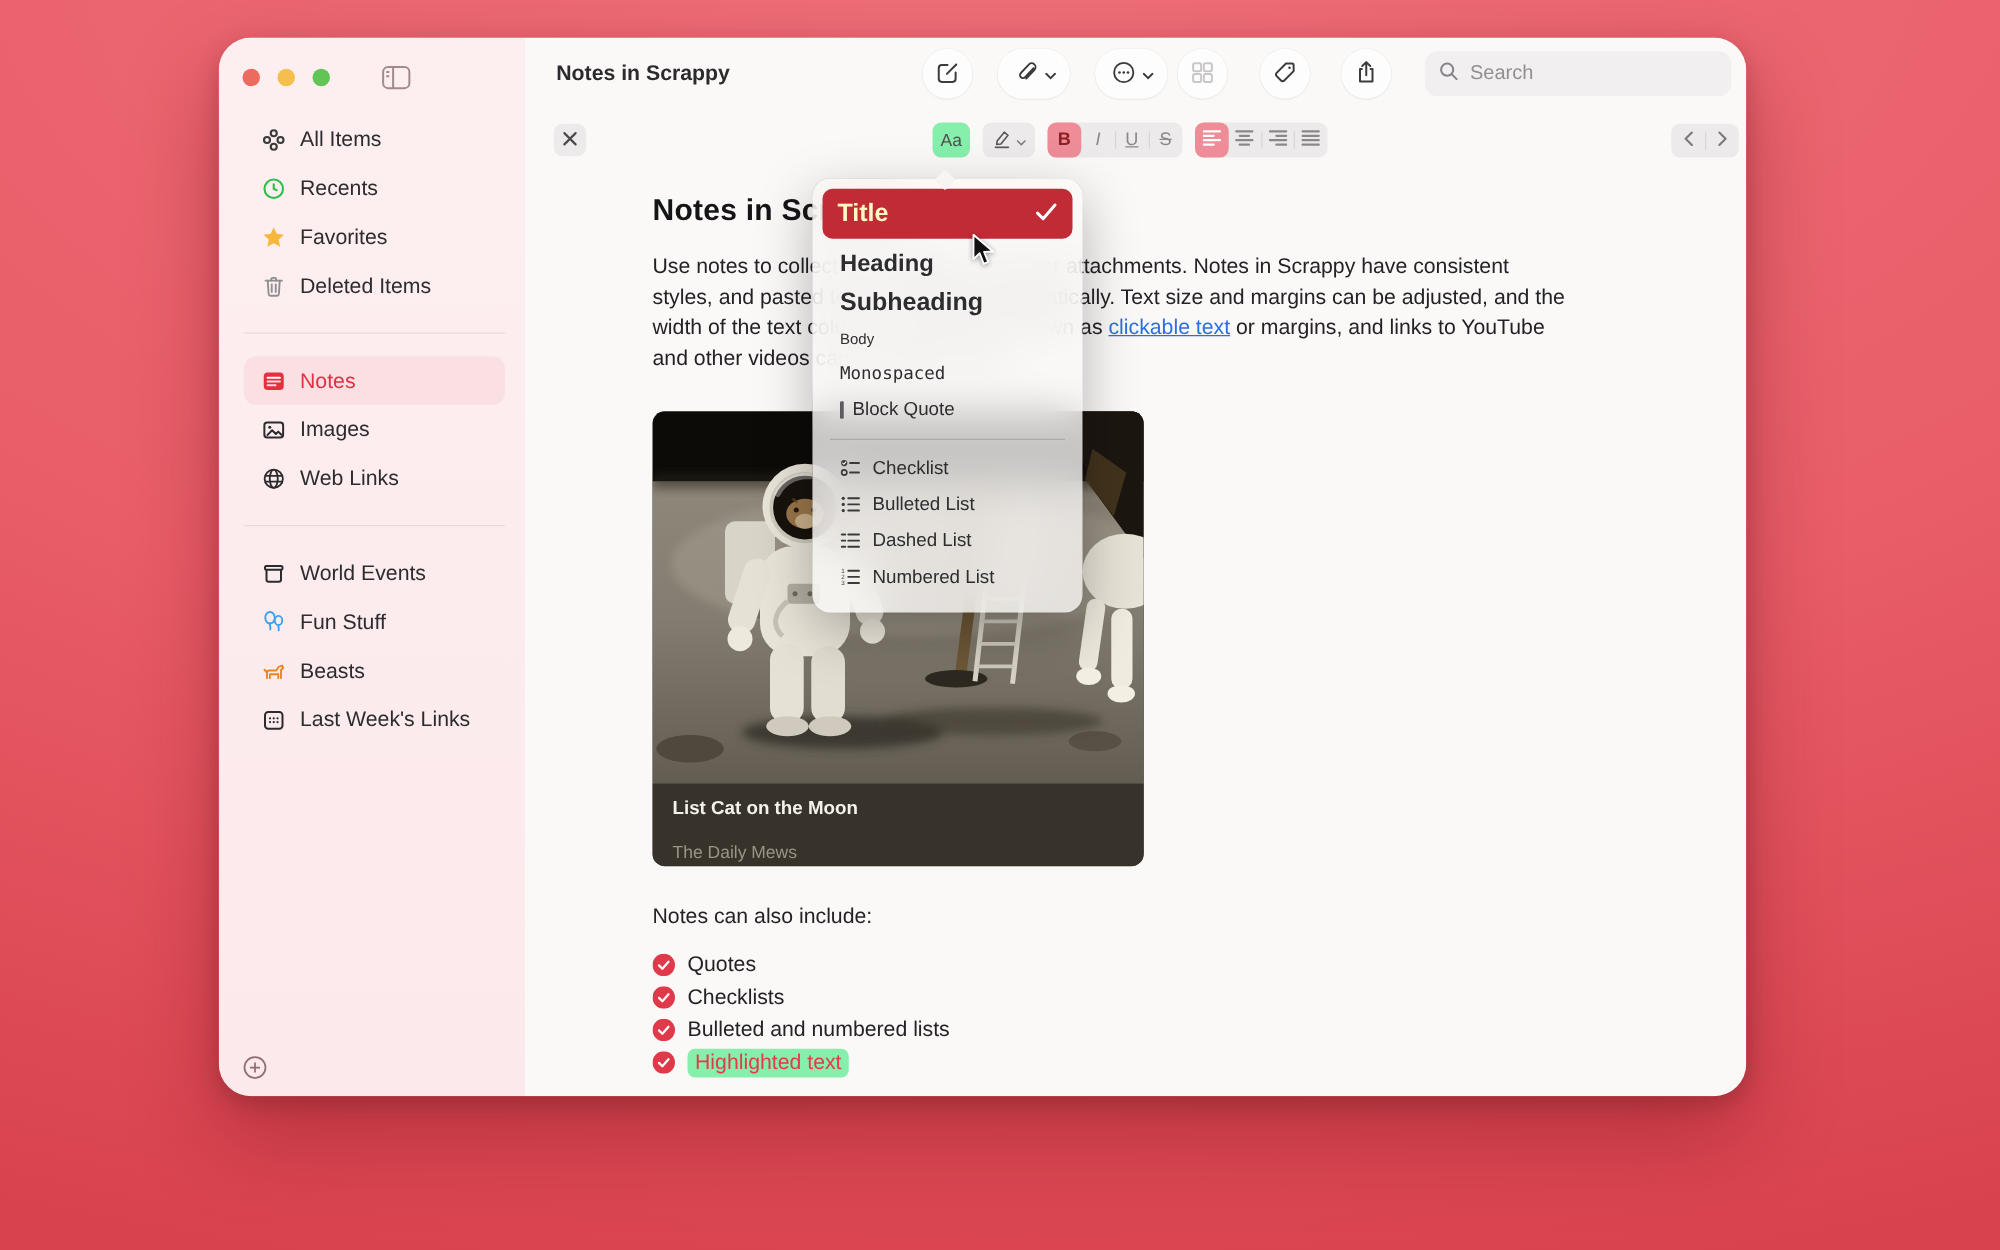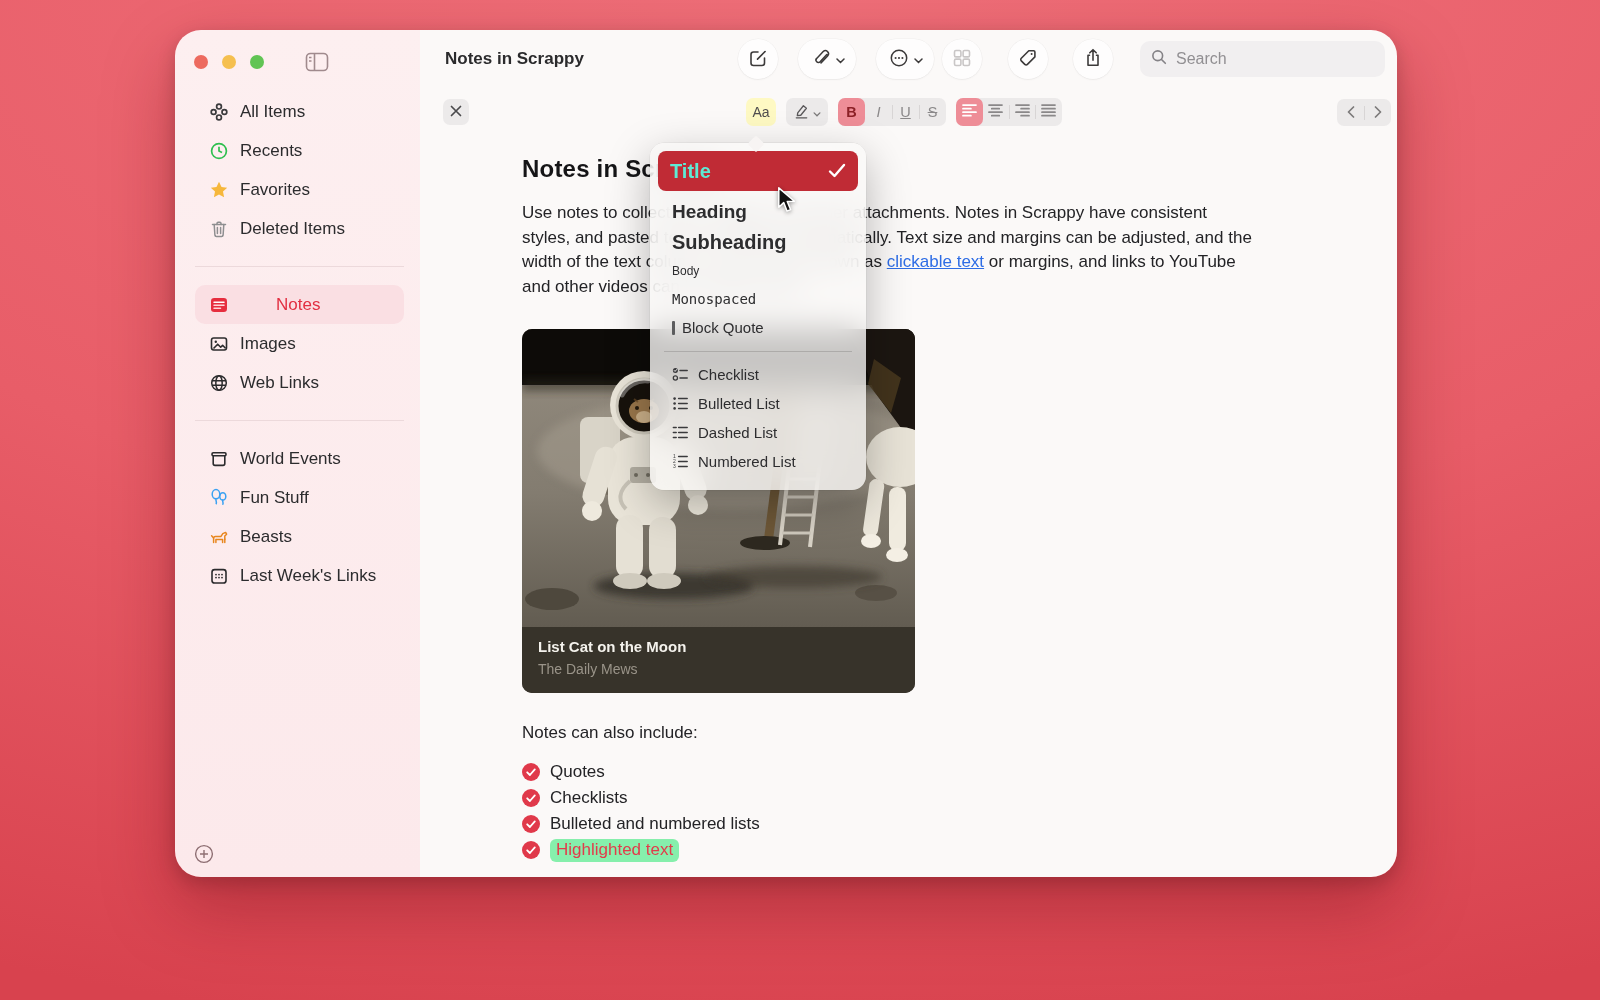--- a/index.html
+++ b/index.html
@@ -17,21 +17,21 @@
   .sidebar { position:relative; width:245px; flex:0 0 245px;
     background:linear-gradient(180deg,#fdeff0 0%, #fce9eb 100%); }
   .traffic { position:absolute; top:22px; left:19px; display:flex; align-items:center; gap:14px; }
   .light { width:14px; height:14px; border-radius:50%; display:inline-block; }
   .light.red { background:#ed6a5f; } .light.yellow { background:#f5bf4f; } .light.green { background:#61c454; }
   .sb-toggle { margin-left:27px; color:#a08a8d; display:inline-flex; }
   .nav { position:absolute; top:62px; left:20px; right:16px; }
   .row { height:39px; display:flex; align-items:center; padding-left:13px; border-radius:10px;
     color:#2c2c2e; font-size:17px; cursor:default; }
   .row .ic { width:21px; height:21px; margin-right:11px; display:inline-flex; align-items:center; justify-content:center; flex:0 0 21px; }
-  .row.selected { background:#fadfe3; color:#e22f41; font-weight:400;gap:36px; }
+  .row.selected { background:#fadfe3; color:#e22f41; font-weight:400; }
   .sb-divider { height:37px; display:flex; align-items:center; }
   .sb-divider::after { content:""; display:block; height:1px; width:100%; background:#ecd9db; }
   .add-btn { position:absolute; left:18px; bottom:12px; width:22px; height:22px; color:#8e6f73;
     background:none; border:none; display:flex; cursor:pointer; }
 
   
   .main { position:relative; flex:1; background:#fbf9f8; }
   .header { position:absolute; top:0; left:0; right:0; height:58px; display:flex; align-items:center; }
   .app-title { margin-left:25px; font-size:17px; font-weight:700; color:#2b2b2d; }
   .tb { position:absolute; top:9px; height:40px; border-radius:20px; background:#fefdfd;
@@ -42,21 +42,21 @@
   .search { position:absolute; left:720px; top:11px; width:245px; height:36px; background:#f1eff0;
     border-radius:10px; display:flex; align-items:center; padding:0 10px; color:#8f8d90; }
   .search input { border:none; outline:none; background:transparent; font-size:16px; color:#5a585b;
     margin-left:8px; width:180px; font-family:"Liberation Sans",sans-serif; }
   .search input::placeholder { color:#918f92; }
 
   
   .fbtn { position:absolute; display:flex; align-items:center; justify-content:center;
     background:#eceaea; border:none; border-radius:7px; color:#5b595a; cursor:pointer; }
   .fb-close { left:23px; top:69px; width:26px; height:26px; }
-  .fb-aa { left:326px; top:68px; width:30px; height:28px; background:#fef9c3; font-size:14px; color:#504e4f; }
+  .fb-aa { left:326px; top:68px; width:30px; height:28px; background:#86efac; font-size:14px; color:#504e4f; }
   .fb-pen { left:366px; top:68px; width:42px; height:28px; gap:3px; }
   .pill { position:absolute; top:68px; height:28px; background:#eceaea; border-radius:7px; display:flex; align-items:center; }
   .pill-bius { left:418px; width:108px; }
   .pill-align { left:536px; width:106px; }
   .seg { position:relative; width:27px; height:28px; display:flex; align-items:center; justify-content:center;
     font-size:14.5px; color:#8a8889; cursor:pointer; border-radius:7px; }
   .seg.hl { background:#ee8d97; }
   .seg .sep { position:absolute; left:-0.5px; top:7px; bottom:7px; width:1px; background:#d8d5d5; }
   .b-letter { font-weight:700; color:#8c2127; }
   .u-letter { text-decoration:underline; } .s-letter { text-decoration:line-through; }
@@ -66,36 +66,36 @@
 
   
   .content { position:absolute; top:100px; left:0; right:0; bottom:0; padding:25px 80px 0 102px; }
   .note-heading { font-size:24px; font-weight:700; color:#151517; letter-spacing:.2px; }
   .note-para { margin-top:18px; font-size:17px; line-height:24.5px; color:#232326; max-width:780px; }
   .note-para a { color:#2e6de5; text-decoration:underline; cursor:pointer; }
   .card { margin-top:30px; width:393px; border-radius:10px; overflow:hidden; background:#37332a; cursor:pointer; }
   .card svg { display:block; }
   .caption { height:66px; background:#37332a; padding:11px 16px 0 16px; }
   .cap-title { font-size:15px; font-weight:700; color:#f4f2ec; }
-  .cap-src { font-size:14px; color:#9a9489; margin-top:6px; }
+  .cap-src { font-size:14px; color:#9a9489; margin-top:18px; }
   .list-intro { margin-top:30px; font-size:17px; color:#232326; }
   .checklist { margin-top:16px; }
   .check-item { height:26px; display:flex; align-items:center; font-size:17px; color:#232326; }
   .check-item .cbox { width:18px; height:18px; margin-right:10px; flex:0 0 18px; cursor:pointer; }
   .hl-text { background:#86efac; color:#e23b4b; padding:1px 6px 2px 6px; border-radius:6px; }
 
   
   .menu { position:absolute; left:230px; top:113px; width:216px; height:347px; z-index:40;
     background:rgba(250,248,247,0.78); border-radius:14px;
     -webkit-backdrop-filter: blur(16px) saturate(1.1); backdrop-filter: blur(16px) saturate(1.1);
     box-shadow:0 14px 44px rgba(0,0,0,.28), 0 0 0 0.5px rgba(0,0,0,.08); padding:8px; }
   .menu-notch { position:absolute; left:100px; top:-5px; width:12px; height:12px;
     background:#f7f4f3; transform:rotate(45deg); border-radius:2px; }
   .mi-title { height:40px; background:#c02b35; border-radius:8px; display:flex; align-items:center;
-    padding:0 12px; color:#5eead4; font-size:20px; font-weight:700; cursor:pointer; }
+    padding:0 12px; color:#fef9c3; font-size:20px; font-weight:700; cursor:pointer; }
   .mi-title .check { margin-left:auto; }
   .mi { display:flex; align-items:center; padding-left:14px; color:#2d2d2f; cursor:pointer; }
   .mi-heading { height:32px; font-size:19px; font-weight:700; margin-top:5px; }
   .mi-sub { height:29px; font-size:20px; font-weight:700; }
   .mi-body { height:28px; font-size:12px; }
   .mi-mono { height:28px; font-size:14px; font-family:"DejaVu Sans Mono", monospace; }
   .mi-quote { height:29px; font-size:15px; }
   .mi-quote .qbar { width:3px; height:14px; background:#5c5c5e; border-radius:1px; margin-right:7px; }
   .menu-div { height:1px; background:rgba(0,0,0,.14); margin:9px 6px 8px 6px; }
   .mi-list { height:29px; font-size:15px; }

